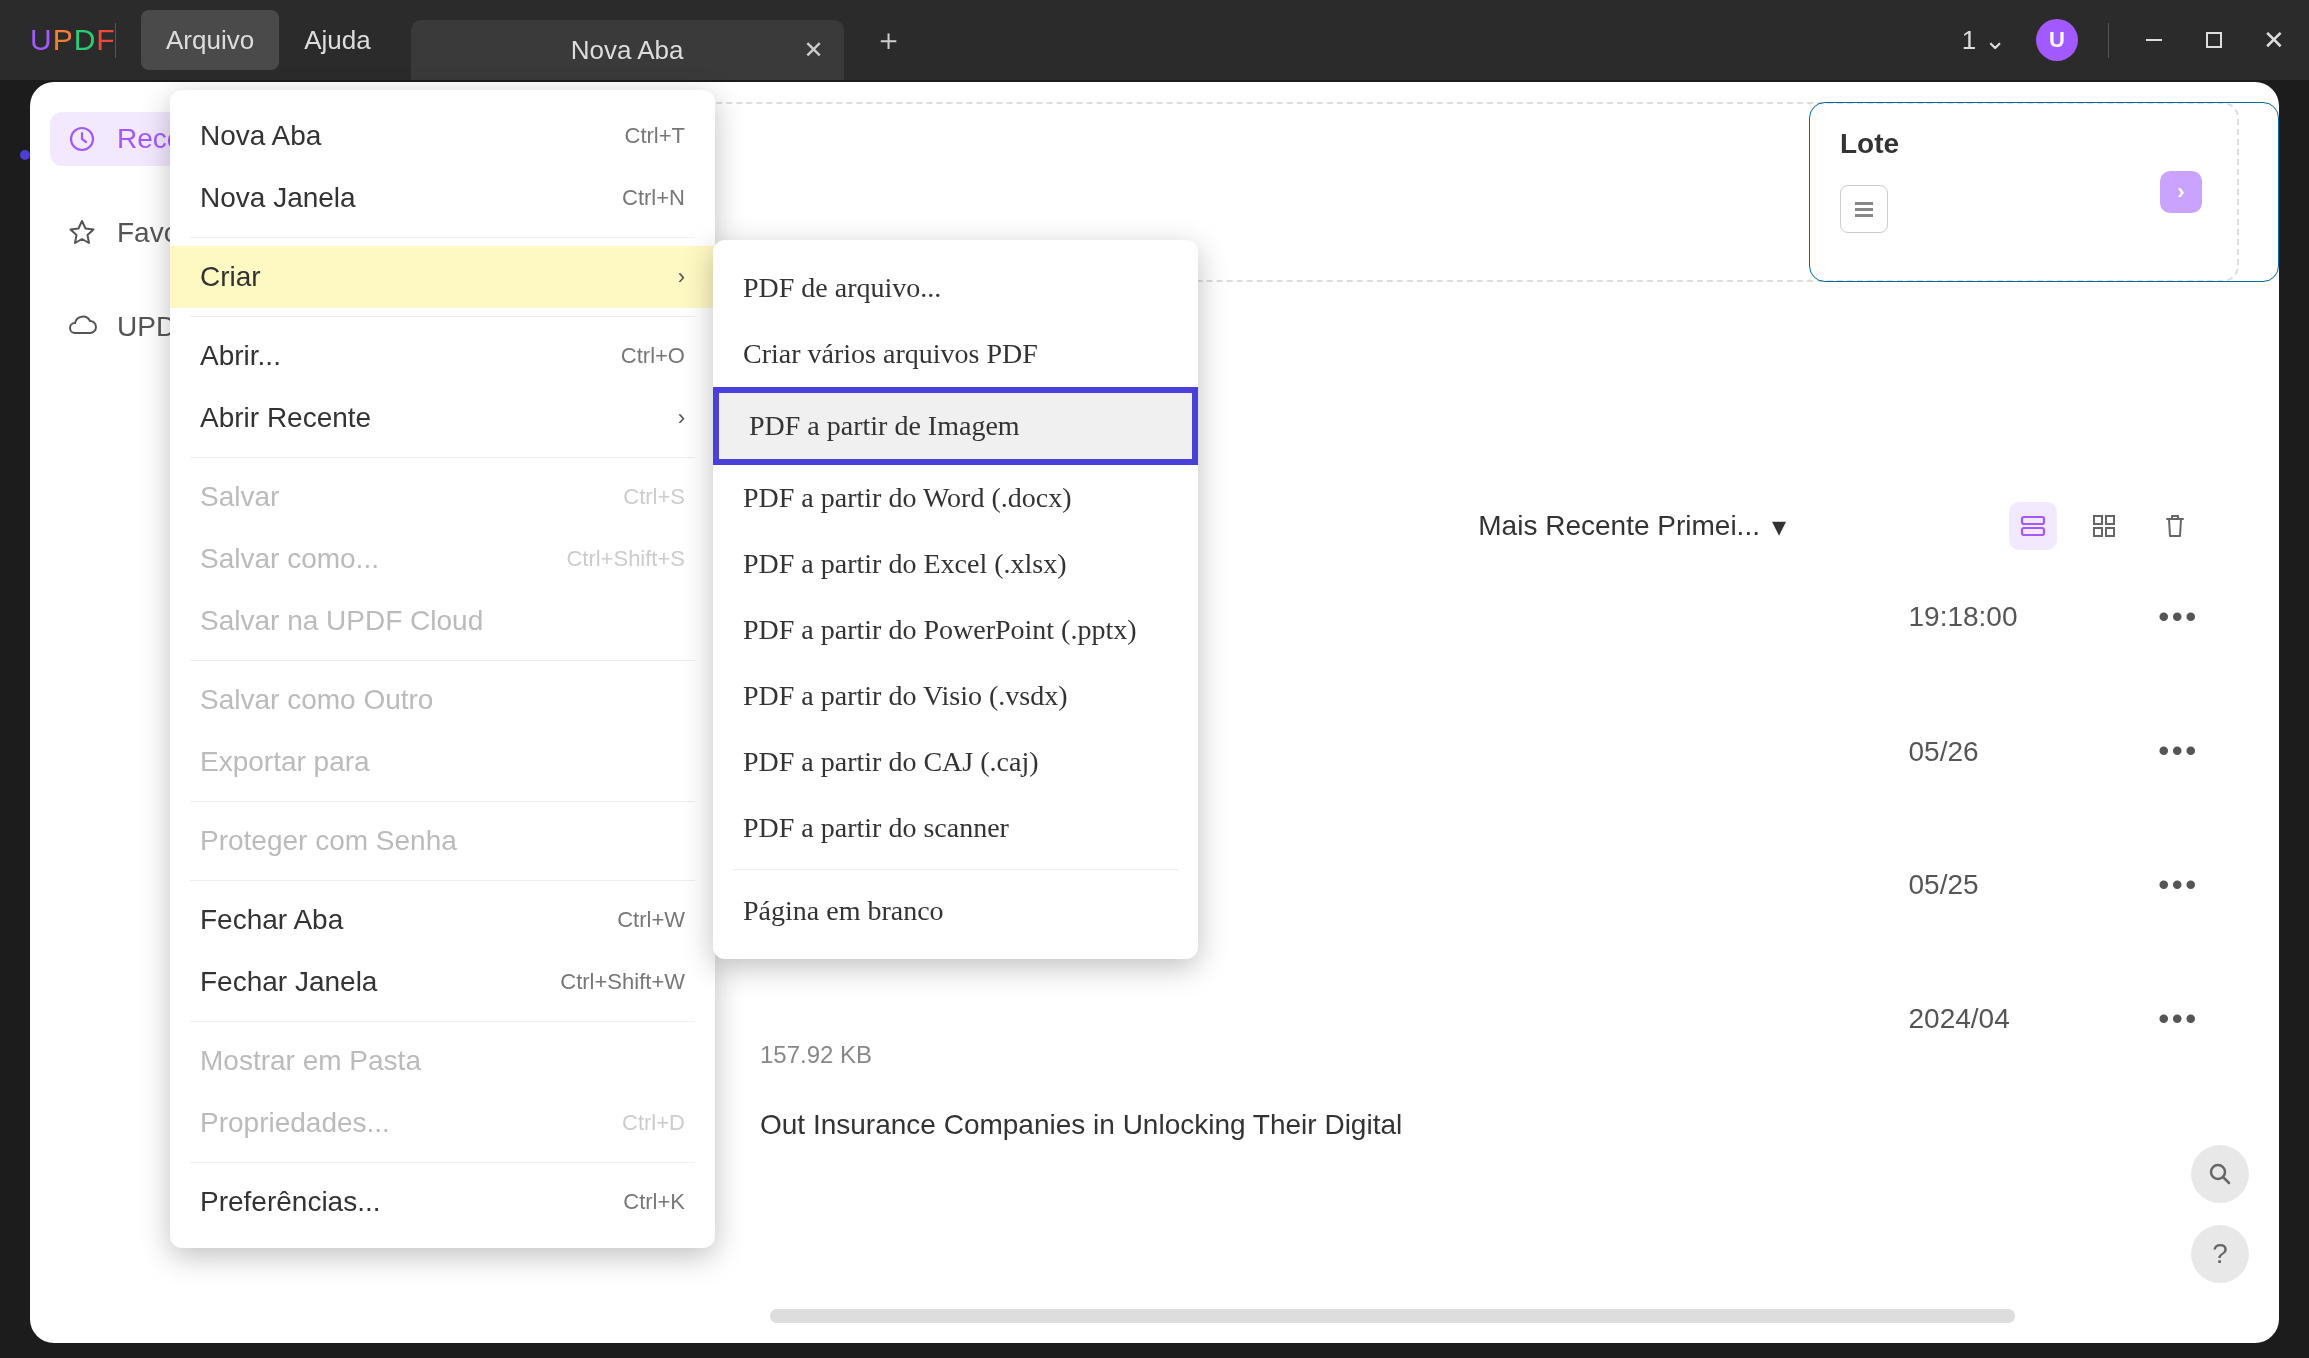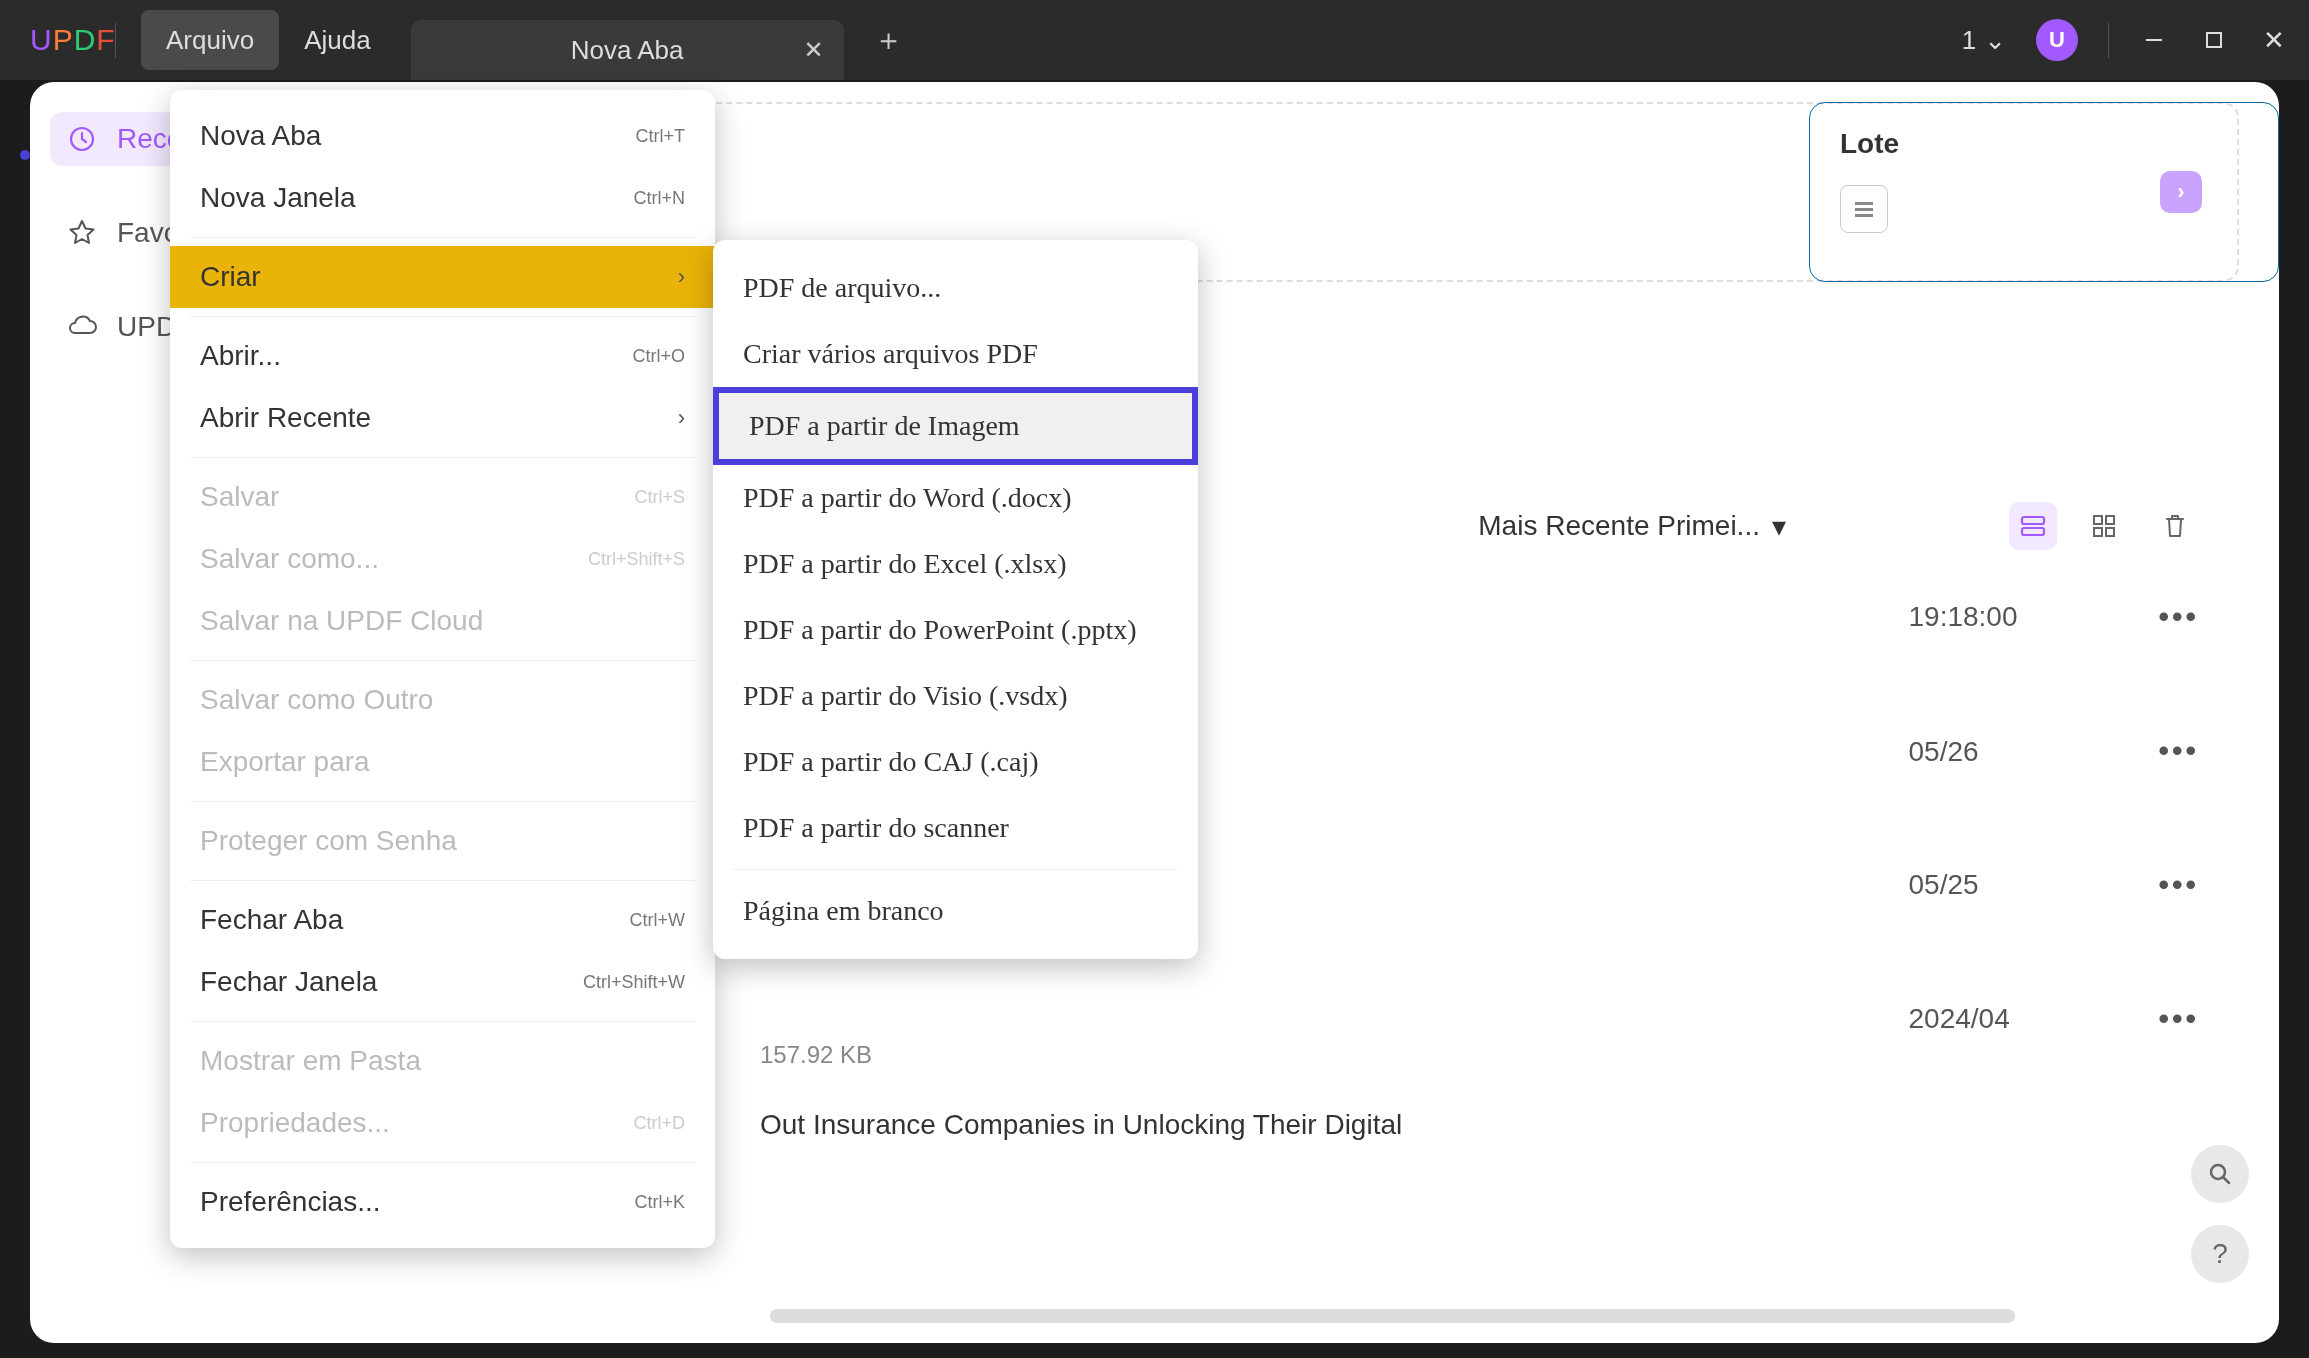--- a/index.html
+++ b/index.html
@@ -43,23 +43,23 @@
 .file-row { display:flex; align-items:center; padding:25px 40px 25px 0; font-size:28px; color:#333; }
 .file-name { flex:1; white-space:nowrap; overflow:hidden; text-overflow:ellipsis; }
 .file-date { width:250px; color:#555; }
 .file-more { font-size:30px; color:#555; letter-spacing:3px; cursor:pointer; font-weight:700; }
 .file-size { font-size:24px; color:#888; padding-left:0; }
 .file-long { color:#333; font-size:28px; margin-top:40px; }
 
 
 .dropdown { position:absolute; top:90px; left:170px; width:545px; background:#fff; border-radius:12px; box-shadow:0 8px 30px rgba(0,0,0,.25); padding:15px 0; z-index:50; }
 .dd-item { display:flex; align-items:center; justify-content:space-between; padding:15px 30px; font-size:28px; color:#333; cursor:pointer; }
-.dd-item.hover { background:#eab308; }
+.dd-item.hover { background:#fef9c3; }
 .dd-item.disabled { color:#bbb; cursor:default; }
-.dd-shortcut { color:#777; font-size:18px; }
+.dd-shortcut { color:#777; font-size:22px; }
 .dd-item.disabled .dd-shortcut { color:#ccc; }
 .dd-arrow { font-size:22px; color:#555; }
 .dd-sep { height:1px; background:#eee; margin:8px 20px; }
 
 
 .submenu { position:absolute; top:240px; left:713px; width:485px; background:#fff; border-radius:12px; box-shadow:0 8px 30px rgba(0,0,0,.25); padding:15px 0; z-index:60; }
 .sm-item { padding:17px 30px; font-size:28px; color:#333; cursor:pointer;font-family:Liberation Serif, serif; }
 .sm-item.highlight { border:6px solid #4a3fd8; background:#f0f0f0; }
 .sm-sep { height:1px; background:#eee; margin:8px 20px; }
 

